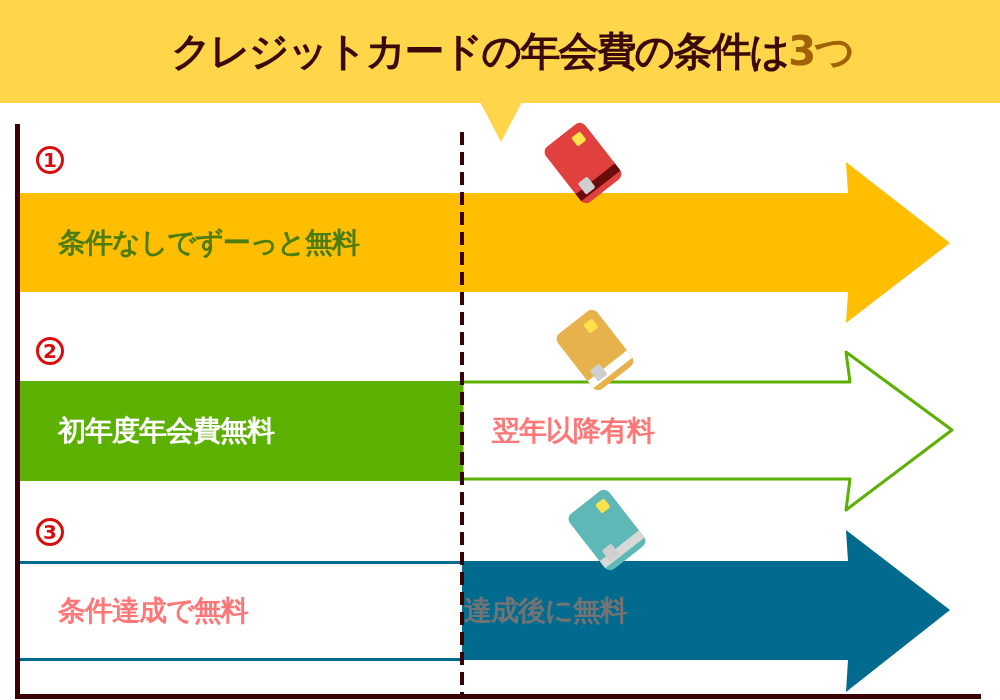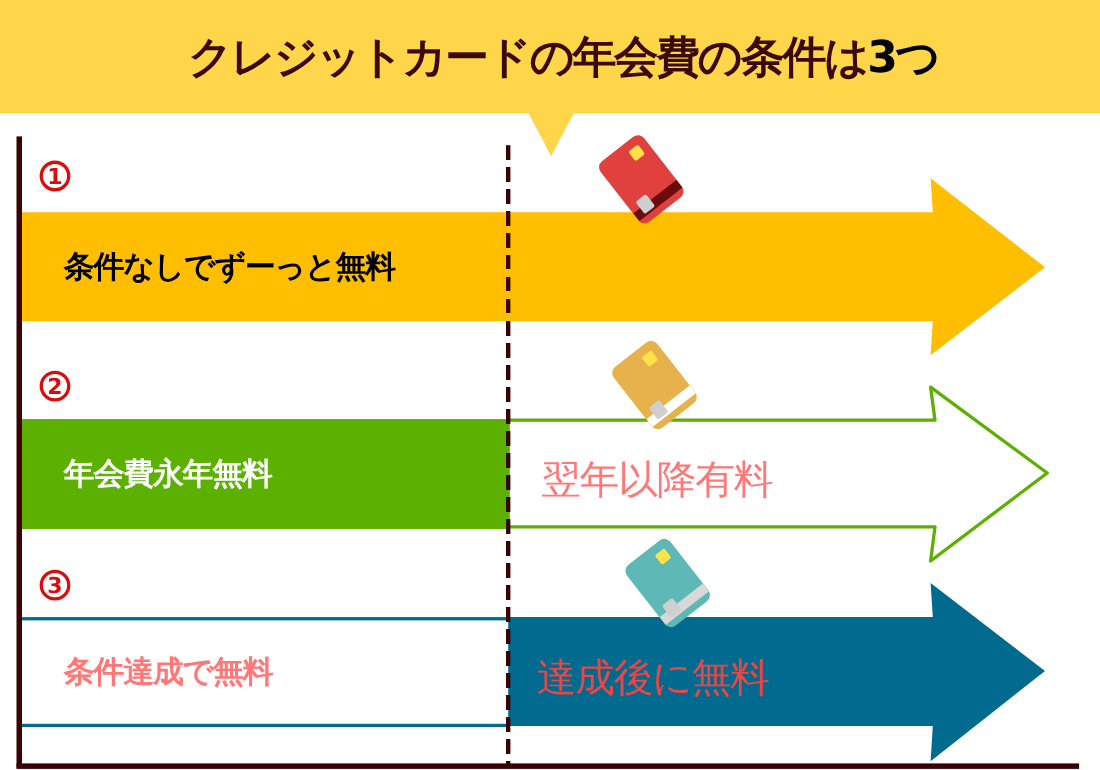--- a/index.html
+++ b/index.html
@@ -3,39 +3,39 @@
 <meta charset="utf-8">
 <style>
   html, body { margin:0; padding:0; }
   body { width:1000px; height:700px; position:relative; overflow:hidden; background:#ffffff;
          font-family:"DejaVu Sans", "Liberation Sans", sans-serif; }
   .banner { position:absolute; left:0; top:0; width:1000px; height:103px; background:#ffd54a; }
   .banner-pointer { position:absolute; left:480px; top:102px; width:0; height:0;
     border-left:21px solid transparent; border-right:21px solid transparent; border-top:40px solid #ffd54a; }
   .title { position:absolute; left:12px; top:0; width:1000px; height:103px; display:flex; align-items:center; justify-content:center;
     font-size:40px; font-weight:bold; color:#3a0a0a; letter-spacing:-2px; white-space:nowrap; }
-  .title .accent { color:#000000; }
+  .title .accent { color:#a16207; }
   .axis-v { position:absolute; left:15px; top:124px; width:5px; height:574px; background:#3a0303; }
   .axis-h { position:absolute; left:15px; top:694px; width:966px; height:5px; background:#3a0303; }
   .divider { position:absolute; left:460px; top:132px; width:4px; height:566px;
     background:repeating-linear-gradient(to bottom, #3a0303 0 13px, transparent 13px 20px); z-index:3; }
   .heading { position:absolute; left:36px; font-size:32px; font-weight:bold; white-space:nowrap; display:flex; align-items:center; letter-spacing:-1px; }
   .num { display:inline-flex; align-items:center; justify-content:center; width:28px; height:28px; border:3px solid #d80d0d;
     border-radius:50%; color:#d80d0d; font-size:20px; font-weight:bold; margin-right:4px; box-sizing:border-box; letter-spacing:0; }
   .h1 { top:146px; color:#b8860b; }
   .h2 { top:337px; color:#006633; }
   .h3 { top:518px; color:#0c3040; }
   .band { position:absolute; font-size:28px; font-weight:bold; white-space:nowrap; display:flex; align-items:center; letter-spacing:-1px; }
-  .band1 { left:20px; top:193px; width:830px; height:100px; background:#ffbf00; color:#000000; padding-left:38px; box-sizing:border-box; }
+  .band1 { left:20px; top:193px; width:830px; height:100px; background:#ffbf00; color:#4d7c0f; padding-left:38px; box-sizing:border-box; }
   .band2 { left:20px; top:381px; width:441px; height:100px; background:#5bb000; color:#ffffff; padding-left:38px; box-sizing:border-box; }
   .band3-left { left:20px; top:561px; width:441px; height:100px; border-top:3px solid #006b8f; border-bottom:3px solid #006b8f;
     background:#fff; color:#ff7777; padding-left:38px; box-sizing:border-box;text-align:center; }
-  .label-right { position:absolute; font-size:36px; font-weight:normal; white-space:nowrap; letter-spacing:-1px; z-index:2; }
+  .label-right { position:absolute; font-size:28px; font-weight:bold; white-space:nowrap; letter-spacing:-1px; z-index:2; }
   .lr2 { left:492px; top:412px; color:#ff7777; }
-  .lr3 { left:488px; top:592px; color:#ef4444; }
+  .lr3 { left:464px; top:592px; color:#737373; }
   svg.arrows { position:absolute; left:0; top:0; z-index:1; }
   .card { position:absolute; width:70px; height:50px; border-radius:7px; transform:rotate(52deg); z-index:4; overflow:hidden; box-sizing:border-box; }
   .card .stripe { position:absolute; right:6px; top:0; width:9px; height:100%; }
   .card .chip { position:absolute; left:8px; top:8px; width:11px; height:11px; background:#ffe14a; border-radius:2px; }
   .card .mag { position:absolute; left:48px; top:30px; width:14px; height:12px; background:#cfcfcf; border-radius:2px; }
   .card1 { left:548px; top:138px; background:#e0413f; }
   .card1 .stripe { background:#6b0c0c; }
   .card2 { left:560px; top:325px; background:#e7b24c; }
   .card2 .stripe { background:#ffffff; }
   .card3 { left:572px; top:505px; background:#5db8b6; }
@@ -65,21 +65,21 @@
   <span class="num">1</span>
 </div>
 <div class="band band1" style="background:transparent;z-index:2;">
   <span>条件なしでずーっと無料</span>
 </div>
 
 <div class="heading h2">
   <span class="num">2</span>
 </div>
 <div class="band band2" style="z-index:2;">
-  <span>年会費永年無料</span>
+  <span>初年度年会費無料</span>
 </div>
 <div class="label-right lr2">翌年以降有料</div>
 
 <div class="heading h3">
   <span class="num">3</span>
 </div>
 <div class="band band3-left" style="z-index:2;">
   <span>条件達成で無料</span>
 </div>
 <div class="label-right lr3">達成後に無料</div>

